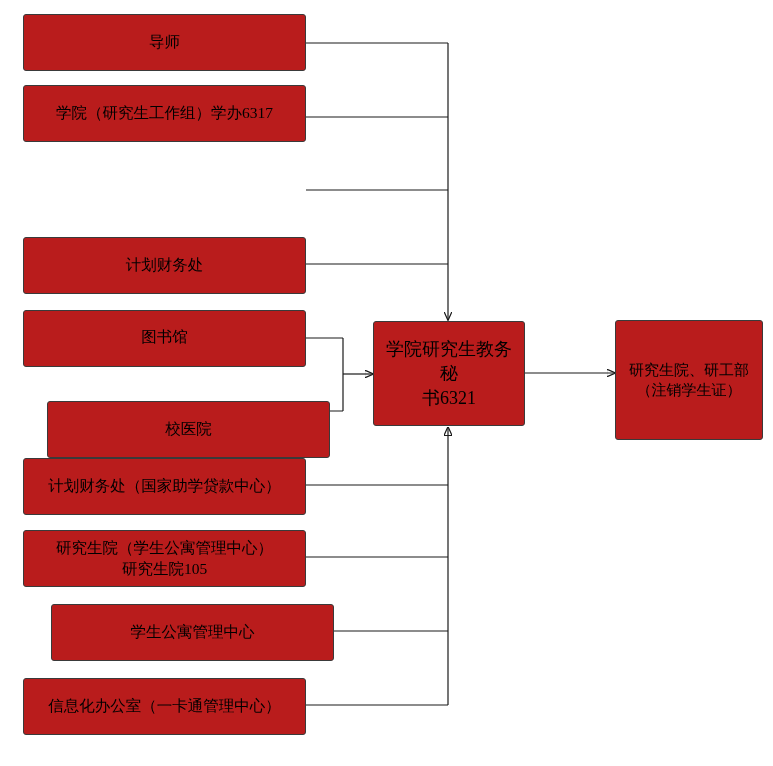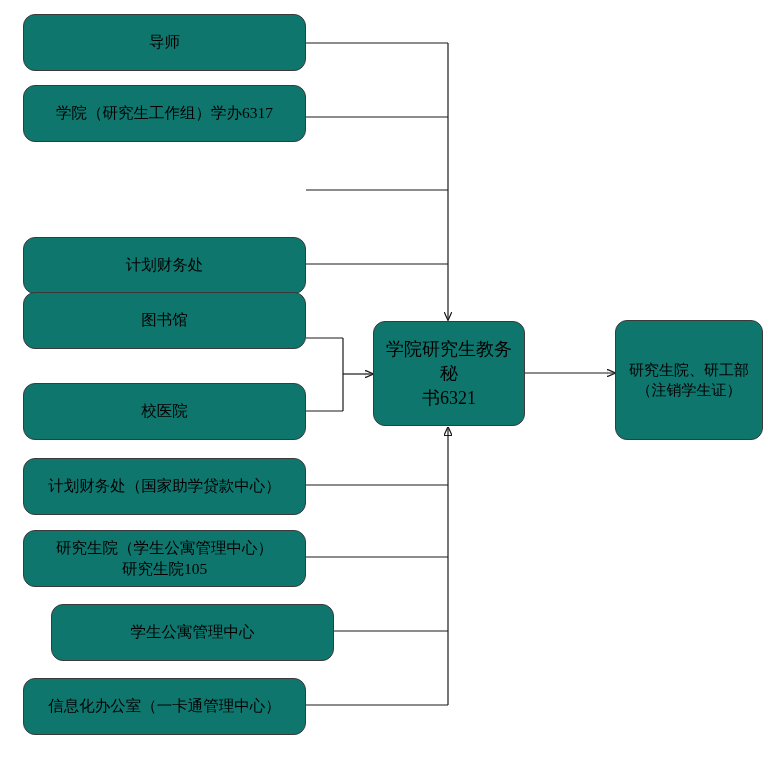--- a/index.html
+++ b/index.html
@@ -15,22 +15,22 @@
     position: relative;
     width: 773px;
     height: 766px;
     background: #ffffff;
     overflow: hidden;
   }
   .node {
     position: absolute;
     box-sizing: border-box;
     border: 1px solid #3a3a3a;
-    border-radius: 12px;
-    background: #0f766e;
+    border-radius: 3px;
+    background: #b91c1c;
     display: flex;
     align-items: center;
     justify-content: center;
     text-align: center;
     color: #000000;
     font-size: 15.5px;
     line-height: 1.35;
     padding: 2px 6px;
   }
   .node .label {
@@ -123,25 +123,25 @@
 
   <div class="node left-node" style="top:85px;">
     <span class="label">学院（研究生工作组）学办6317</span>
   </div>
 
 
   <div class="node left-node" style="top:237px;">
     <span class="label">计划财务处</span>
   </div>
 
-  <div class="node left-node" style="top:292px;">
+  <div class="node left-node" style="top:310px;font-family:Liberation Mono, monospace;">
     <span class="label">图书馆</span>
   </div>
 
-  <div class="node left-node" style="top:383px;">
+  <div class="node left-node" style="top:401px;margin-left:24px;">
     <span class="label">校医院</span>
   </div>
 
   <div class="node left-node" style="top:458px;">
     <span class="label">计划财务处（国家助学贷款中心）</span>
   </div>
 
   <div class="node left-node" style="top:530px;">
     <span class="label">
       <span>研究生院（学生公寓管理中心）</span><br>

